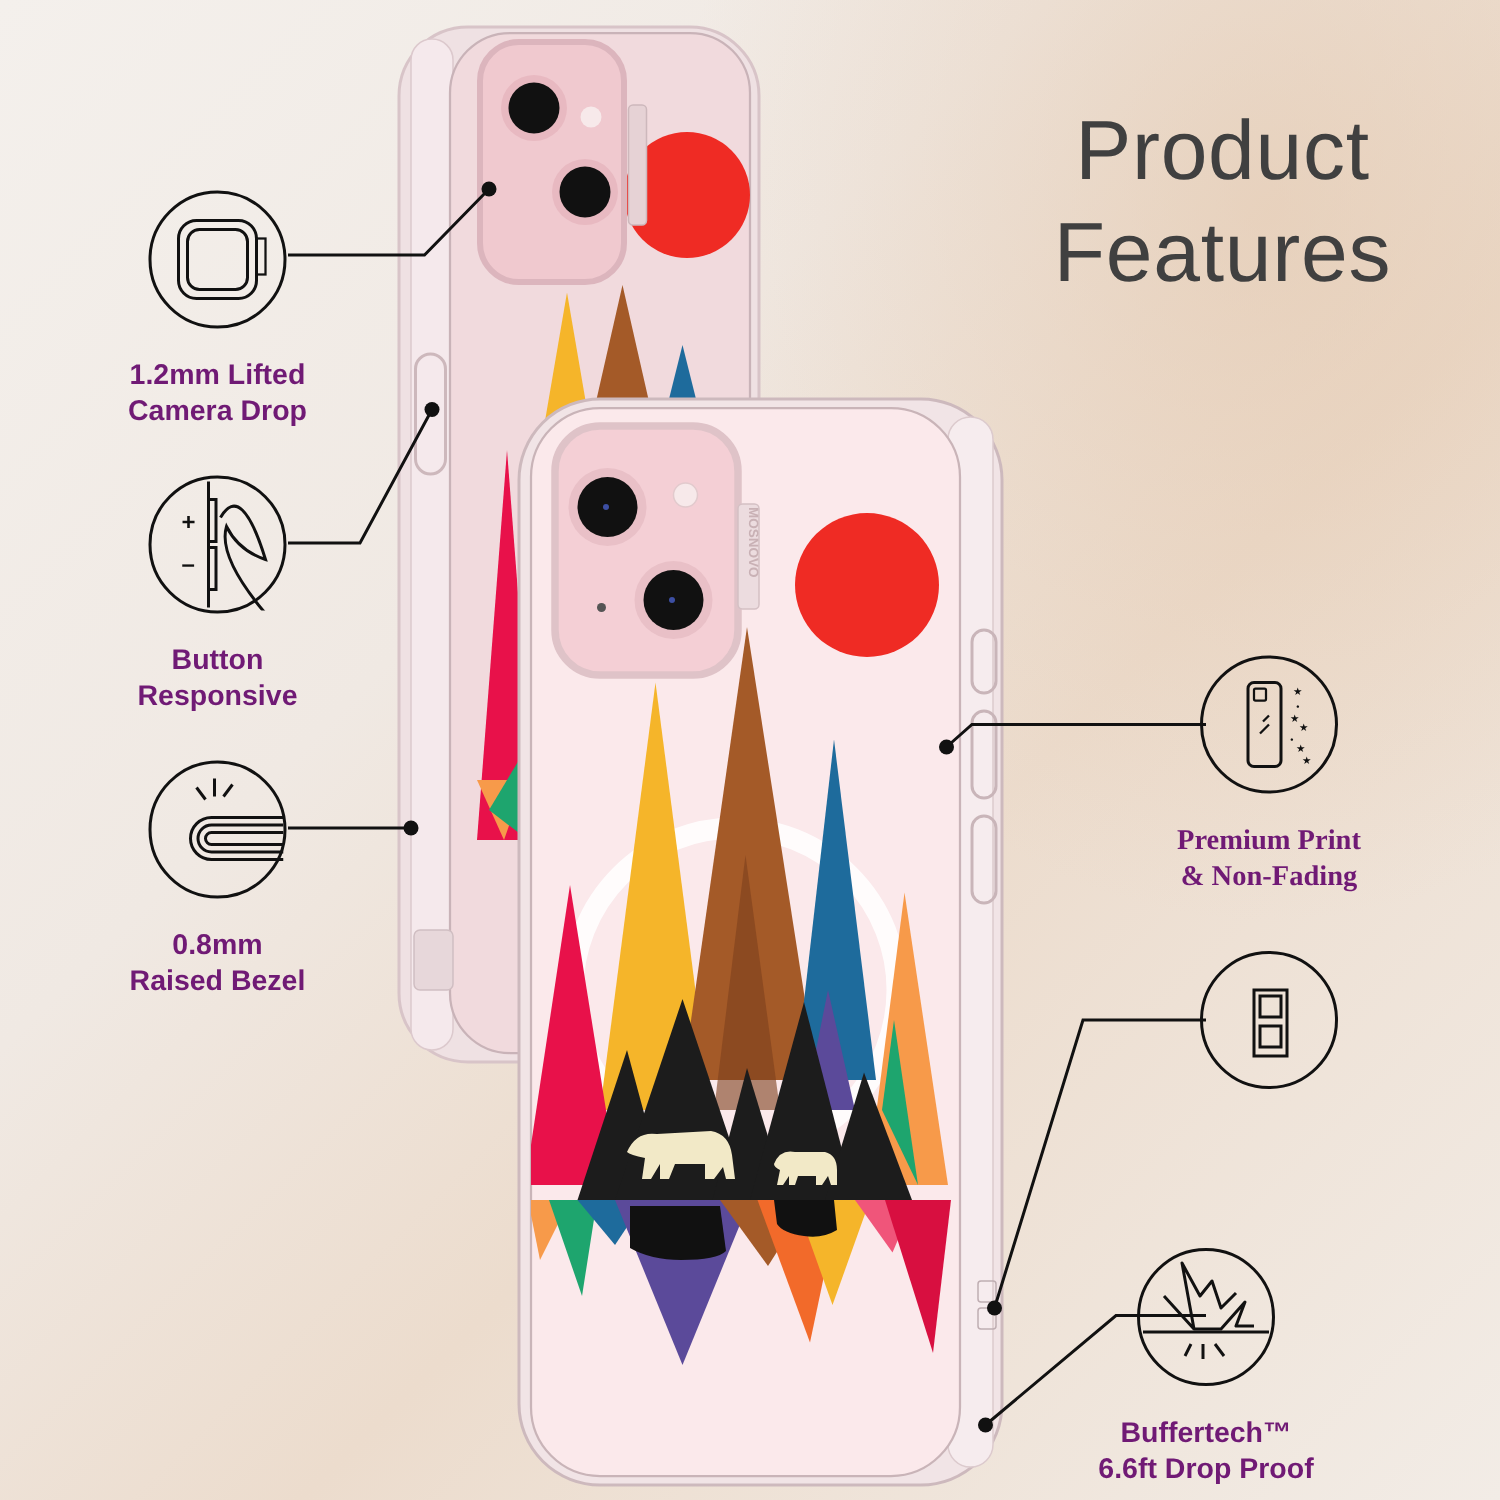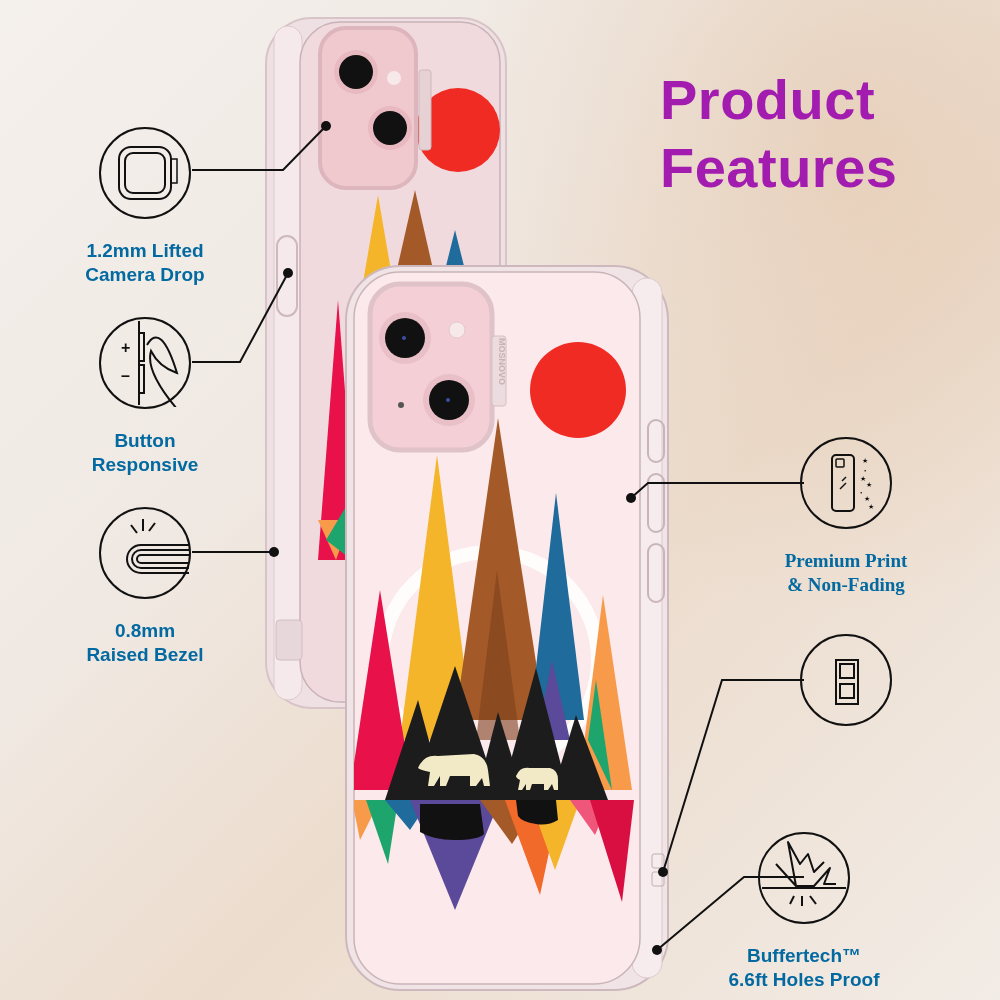--- a/index.html
+++ b/index.html
@@ -1,27 +1,27 @@
 <!DOCTYPE html>
 <html><head>
 <meta charset="utf-8">
 <style>
   html,body{margin:0;padding:0;}
   body{width:1000px;height:1000px;overflow:hidden;position:relative;
     font-family:"Liberation Sans","DejaVu Sans",sans-serif;
     background:linear-gradient(135deg,#f4f0ec 0%,#f0e9e3 35%,#ecdccd 60%,#f2ece6 100%);}
   .bg-warm{position:absolute;left:380px;top:0;width:620px;height:700px;
     background:radial-gradient(ellipse at 75% 20%,rgba(226,196,168,0.55) 0%,rgba(226,196,168,0) 60%);}
-  .title{position:absolute;left:660px;top:66px;width:310px;text-align:left;
-    font-weight:bold;font-size:56px;line-height:68px;color:#a21caf;letter-spacing:0.5px;}
+  .title{position:absolute;left:660px;top:66px;width:310px;text-align:center;
+    font-weight:normal;font-size:56px;line-height:68px;color:#404040;letter-spacing:0.5px;}
   .feature{position:absolute;width:200px;text-align:center;}
   .feat-icon{width:92px;height:92px;border:2px solid #111;border-radius:50%;margin:0 auto;
     position:relative;background:transparent;box-sizing:border-box;}
   .feat-icon svg{position:absolute;left:0;top:0;}
-  .feat-label{margin-top:20px;font-weight:bold;font-size:19px;line-height:24px;color:#0369a1;}
+  .feat-label{margin-top:20px;font-weight:bold;font-size:19px;line-height:24px;color:#701a75;}
   svg.overlay{position:absolute;left:0;top:0;pointer-events:none;}
   .phone-layer{position:absolute;left:0;top:0;}
 </style>
 </head>
 <body>
 
 <div class="bg-warm"></div>
 
 <svg class="phone-layer" width="1000" height="1000" viewBox="0 0 1000 1000">
   <defs>
@@ -236,15 +236,15 @@
     <svg width="88" height="88" viewBox="0 0 88 88">
       <line x1="2" y1="54" x2="86" y2="54" stroke="#111" stroke-width="2"></line>
       <path d="M16,30 L36,52 L54,52 L70,34 L64,50 L76,50 M36,52 L28,8 L40,30 L48,20 L54,38 L64,28" fill="none" stroke="#111" stroke-width="2" stroke-linejoin="round"></path>
       <line x1="34" y1="62" x2="30" y2="70" stroke="#111" stroke-width="2"></line>
       <line x1="42" y1="62" x2="42" y2="72" stroke="#111" stroke-width="2"></line>
       <line x1="50" y1="62" x2="56" y2="70" stroke="#111" stroke-width="2"></line>
     </svg>
   </div>
   <div class="feat-label">
     <div>Buffertech™</div>
-    <div>6.6ft Holes Proof</div>
+    <div>6.6ft Drop Proof</div>
   </div>
 </div>
 
 </body></html>

